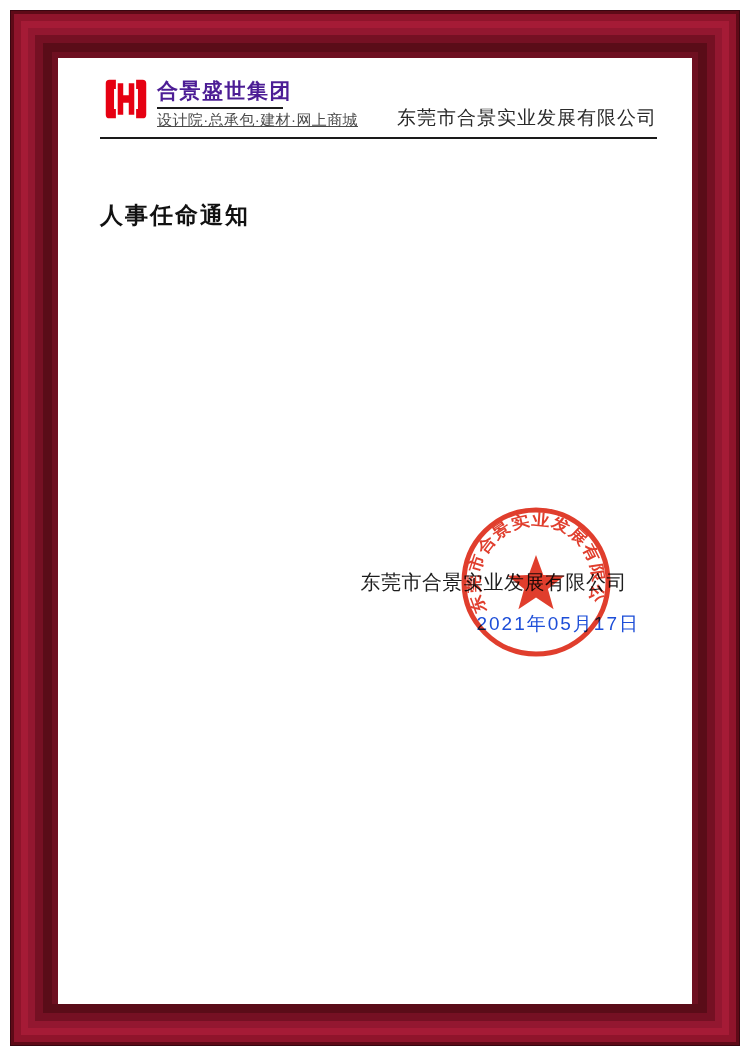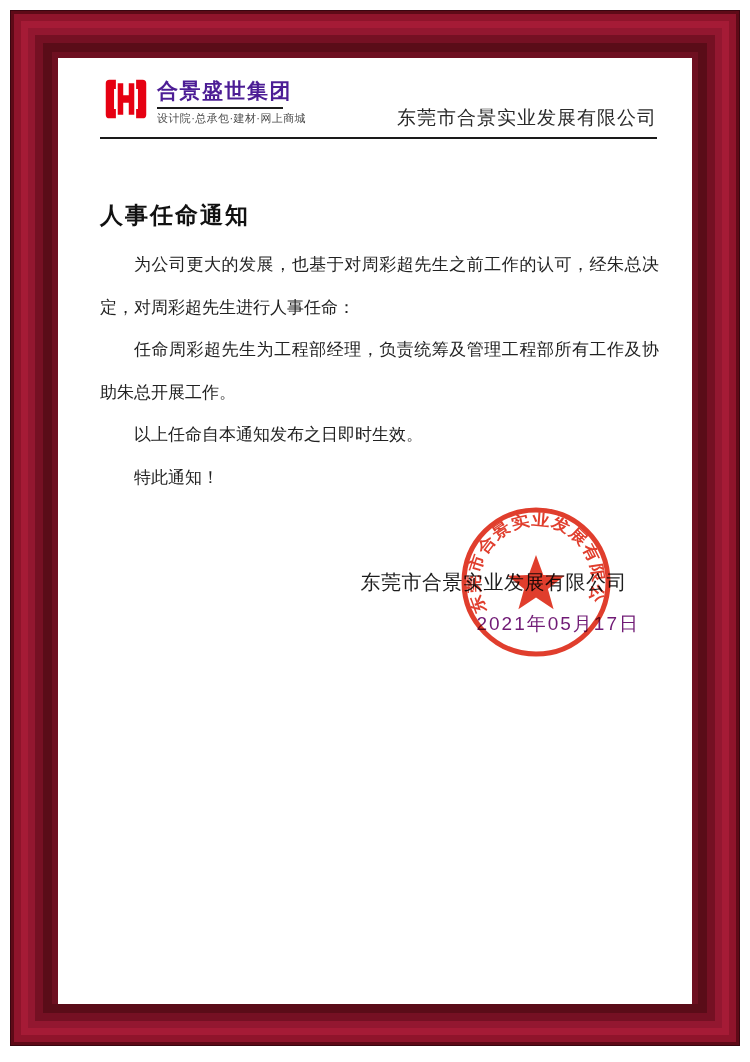--- a/index.html
+++ b/index.html
@@ -25,42 +25,42 @@
   .document{
     position:absolute;left:58px;top:58px;width:634px;height:946px;
     background:#ffffff;overflow:hidden;
   }
   
   .logo-block{position:absolute;left:45px;top:18px;display:flex;align-items:flex-start;gap:8px;}
   .logo-icon{width:46px;height:46px;flex:0 0 auto;}
   .logo-text{display:flex;flex-direction:column;}
   .brand{font-size:21px;font-weight:bold;color:#4c1d95;letter-spacing:1.5px;line-height:26px;margin-top:2px;}
   .brand-divider{height:2px;background:#1c1c1c;width:126px;margin:3px 0 2px 0;}
-  .tagline{font-size:11px;color:#4a4a4a;letter-spacing:0.4px;}
+  .tagline{font-size:15px;color:#4a4a4a;letter-spacing:0.4px;text-decoration:underline;}
   .header-company{
     position:absolute;top:47px;right:35px;font-size:19px;color:#2a2a2a;
     letter-spacing:1px;font-weight:500;
   }
   .header-rule{position:absolute;top:79px;left:42px;right:35px;height:2px;background:#1a1a1a;}
   
   .doc-title{
     position:absolute;top:142px;left:42px;right:35px;text-align:left;
     font-size:23px;font-weight:bold;color:#111;letter-spacing:2px;
   }
   .doc-body{
     position:absolute;top:186px;left:42px;width:559px;
     font-size:17px;line-height:42.6px;color:#222;text-align:justify;
   }
   .doc-body p{margin:0;text-indent:2em;}
   
   .sign-company{
     position:absolute;top:511px;right:65px;font-size:20px;color:#1d1d1d;letter-spacing:0.5px;
   }
   .sign-date{
-    position:absolute;top:553px;right:52px;font-size:19px;color:#701a75;letter-spacing:2px;
+    position:absolute;top:553px;right:52px;font-size:19px;color:#1d4ed8;letter-spacing:2px;
   }
   
   .seal{
     position:absolute;left:378px;top:424px;width:200px;height:200px;
     mix-blend-mode:multiply;opacity:0.92;pointer-events:none;
   }
 </style>
 </head>
 <body>
 
@@ -79,26 +79,20 @@
       <div class="brand-divider"></div>
       <div class="tagline">设计院·总承包·建材·网上商城</div>
     </div>
   </div>
 
   <div class="header-company">东莞市合景实业发展有限公司</div>
   <div class="header-rule"></div>
 
   <div class="doc-title">人事任命通知</div>
 
-  <div class="doc-body">
-    <p>为公司更大的发展，也基于对周彩超先生之前工作的认可，经朱总决定，对周彩超先生进行人事任命：</p>
-    <p>任命周彩超先生为工程部经理，负责统筹及管理工程部所有工作及协助朱总开展工作。</p>
-    <p>以上任命自本通知发布之日即时生效。</p>
-    <p>特此通知！</p>
-  </div>
 
   <div class="sign-company">东莞市合景实业发展有限公司</div>
   <div class="sign-date">2021年05月17日</div>
 
   <svg class="seal" viewBox="0 0 200 200">
     <defs>
       <path id="sealArc" d="M 50.6 128.5 A 57 57 0 1 1 149.4 128.5" fill="none"></path>
     </defs>
     <circle cx="100" cy="100" r="72" fill="none" stroke="#de2d1b" stroke-width="5"></circle>
     <polygon points="100,73 107.3,92.9 128.5,93.7 111.9,106.9 117.6,127.3 100,115.5 82.4,127.3 88.1,106.9 71.5,93.7 92.7,92.9" fill="#de2d1b"></polygon>

